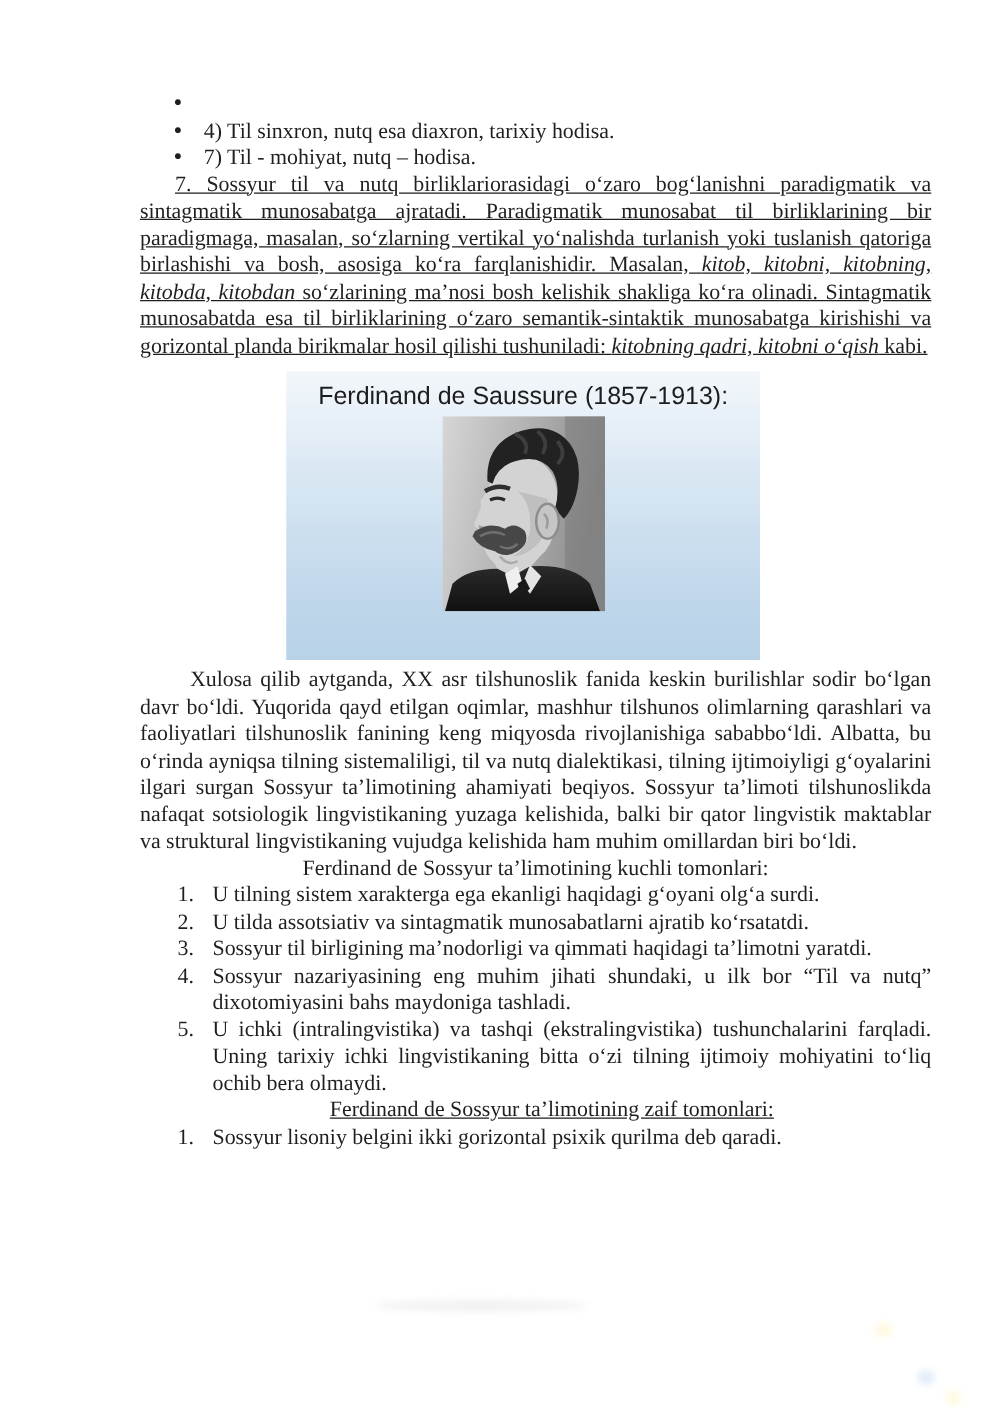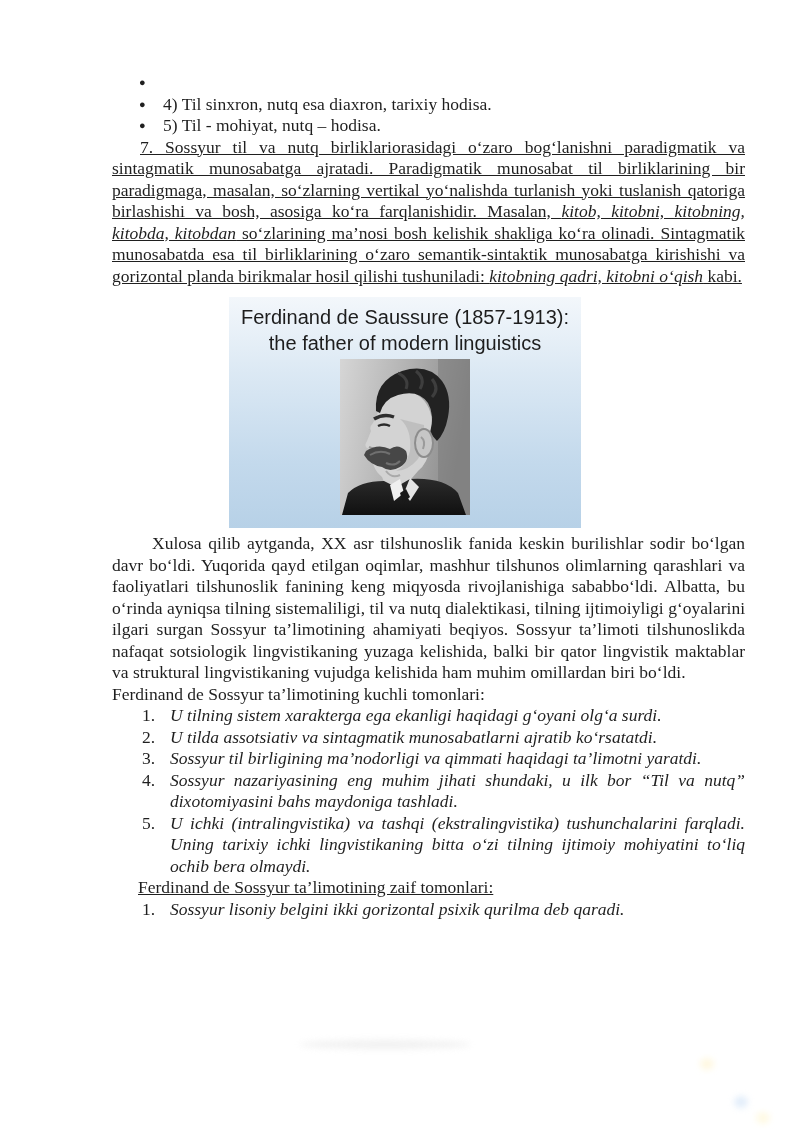--- a/index.html
+++ b/index.html
@@ -20,40 +20,40 @@
     line-height:21.5px;
   }
   .bullet-row { display:flex; padding-left:27px; }
   .bullet-glyph { width:24px; font-size:11px; line-height:21.5px; flex:0 0 24px; }
   .para { text-align:justify; }
   .indent-28 { text-indent:28px;text-decoration:underline; }
   .indent-40 { text-indent:40px; }
   em { font-style:italic; }
 
   .slide {
-    width:352px; height:231px;
+    width:379px; height:231px;
     margin:10px 0 5px 117px;
     background:linear-gradient(180deg, #f3f7fb 0%, #dce9f4 32%, #c3d9ec 72%, #b7d1e7 100%);
     text-align:center;
     overflow:hidden;
   }
   .slide-title {
     padding-top:7px;
     font-family:"Liberation Sans", sans-serif;
     font-size:20px;
     line-height:26px;
     color:#1d1d1d;
   }
   .portrait { display:block; margin:3px auto 0; }
 
-  .heading-line { text-align:left; }
+  .heading-line { text-align:center; }
   .weak-heading { padding-left:26px;text-decoration:underline; }
   .num-item { display:flex; padding-left:30px; }
   .num { flex:0 0 28px; }
-  .num-text { flex:1; text-align:justify;font-style:italic; }
+  .num-text { flex:1; text-align:justify; }
 
   .artifact { position:absolute; pointer-events:none; }
   .smudge {
     left:300px; top:1040px; width:170px; height:9px;
     background:#eeeeee; border-radius:50%;
     filter:blur(3px); opacity:0.8;
   }
   .speck { width:14px; height:12px; border-radius:50%; filter:blur(3px); }
   .speck-1 { left:700px; top:1058px; background:rgba(255,243,200,0.55); }
   .speck-2 { left:734px; top:1096px; background:rgba(190,215,245,0.45); }
@@ -66,29 +66,28 @@
 
   <div class="bullet-row">
     <span class="bullet-glyph">●</span>
   </div>
   <div class="bullet-row">
     <span class="bullet-glyph">●</span>
     <span>4) Til sinxron, nutq esa diaxron, tarixiy hodisa.</span>
   </div>
   <div class="bullet-row">
     <span class="bullet-glyph">●</span>
-    <span>5) Til - mohiyat, nutq – hodisa.</span>
+    <span>7) Til - mohiyat, nutq – hodisa.</span>
   </div>
 
   <div class="para indent-28"><span>7. Sossyur til va nutq birliklariorasidagi o‘zaro bog‘lanishni paradigmatik va sintagmatik munosabatga ajratadi. Paradigmatik munosabat til birliklarining bir paradigmaga, masalan, so‘zlarning vertikal yo‘nalishda turlanish yoki tuslanish qatoriga birlashishi va bosh, asosiga ko‘ra farqlanishidir. Masalan, </span><em>kitob, kitobni, kitobning, kitobda, kitobdan</em><span> so‘zlarining ma’nosi bosh kelishik shakliga ko‘ra olinadi. Sintagmatik munosabatda esa til birliklarining o‘zaro semantik-sintaktik munosabatga kirishishi va gorizontal planda birikmalar hosil qilishi tushuniladi: </span><em>kitobning qadri, kitobni o‘qish</em><span> kabi.</span></div>
 
   <div class="slide">
     <div class="slide-title">
       <div>Ferdinand de Saussure (1857-1913):</div>
-      <div>the father of modern linguistics</div>
     </div>
     <svg class="portrait" width="130" height="156" viewBox="0 0 130 156" aria-hidden="true">
       <defs>
         <linearGradient id="pbg" x1="0" y1="0" x2="1" y2="0.2">
           <stop offset="0" stop-color="#d6d6d6"></stop>
           <stop offset="0.5" stop-color="#b3b3b3"></stop>
           <stop offset="1" stop-color="#8c8c8c"></stop>
         </linearGradient>
         <linearGradient id="pjacket" x1="0" y1="0" x2="0" y2="1">
           <stop offset="0" stop-color="#2b2b2b"></stop>

